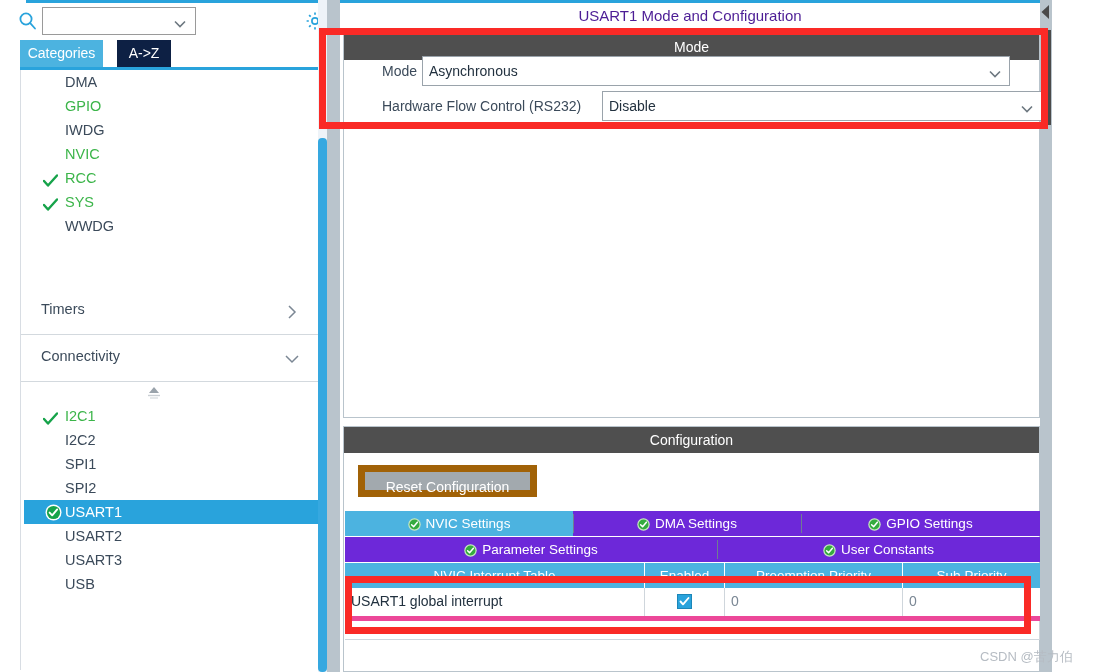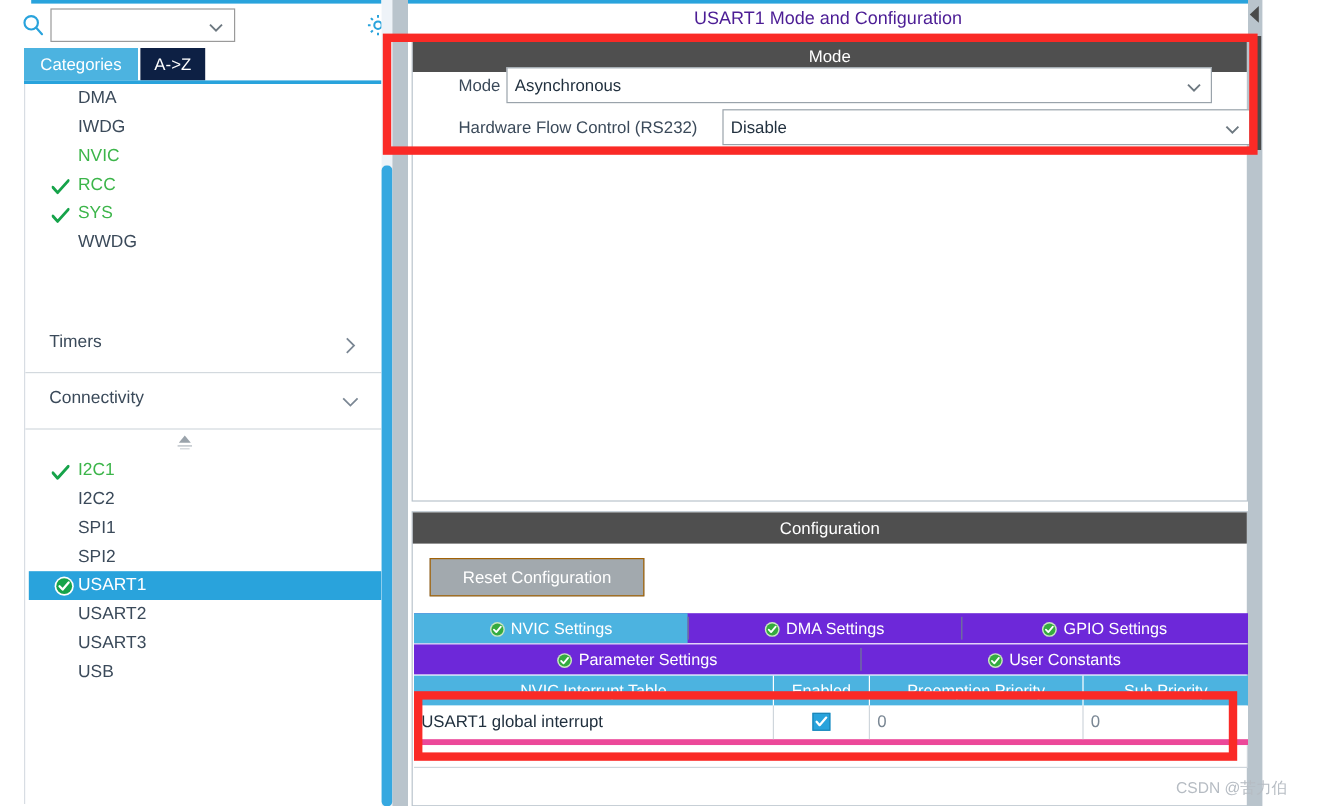--- a/index.html
+++ b/index.html
@@ -86,21 +86,21 @@
     height: 27px;
     line-height: 27px;
     text-align: center;
     font-size: 14px;
     color: #ffffff;
     cursor: default;
     box-sizing: border-box;
   }
   .cat-tab.active {
     left: 0;
-    width: 95px;
+    width: 83px;
     background: #4cb3e0;
     text-align: center;
   }
   .cat-tab.inactive {
     left: 97px;
     width: 54px;
     background: #0d2044;
   }
   .tabs-underline {
     position: absolute;
@@ -284,21 +284,21 @@
 
   .config-section {
     left: 3px; top: 426px;
     width: 697px; height: 246px;
   }
   .reset-btn {
     position: absolute;
     left: 14px; top: 38px;
     width: 179px; height: 32px;
     background: #a2a9ae;
-    border: 1px solid #a16207;
+    border: 7px solid #a16207;
     color: #ffffff;
     font-size: 14px;
     line-height: 30px;
     text-align: center;
     box-sizing: border-box;
     cursor: default;
   }
 
   .tabstrip {
     position: absolute;
@@ -445,20 +445,23 @@
       <div class="cat-tab active">Categories</div>
       <div class="cat-tab inactive">A-&gt;Z</div>
     </div>
     <div class="tabs-underline"></div>
 
     <div class="periph-list">
 
       <div class="p-item">
         <span>DMA</span>
       </div>
+      <div class="p-item green">
+        <span>GPIO</span>
+      </div>
       <div class="p-item">
         <span>IWDG</span>
       </div>
       <div class="p-item green">
         <span>NVIC</span>
       </div>
       <div class="p-item green">
         <span class="p-check">
           <svg width="15" height="14" viewBox="0 0 15 14">
             <polyline points="1,7 5,11.5 14,1.5" fill="none" stroke="#16a34a" stroke-width="2.4" stroke-linecap="round" stroke-linejoin="round"></polyline>

